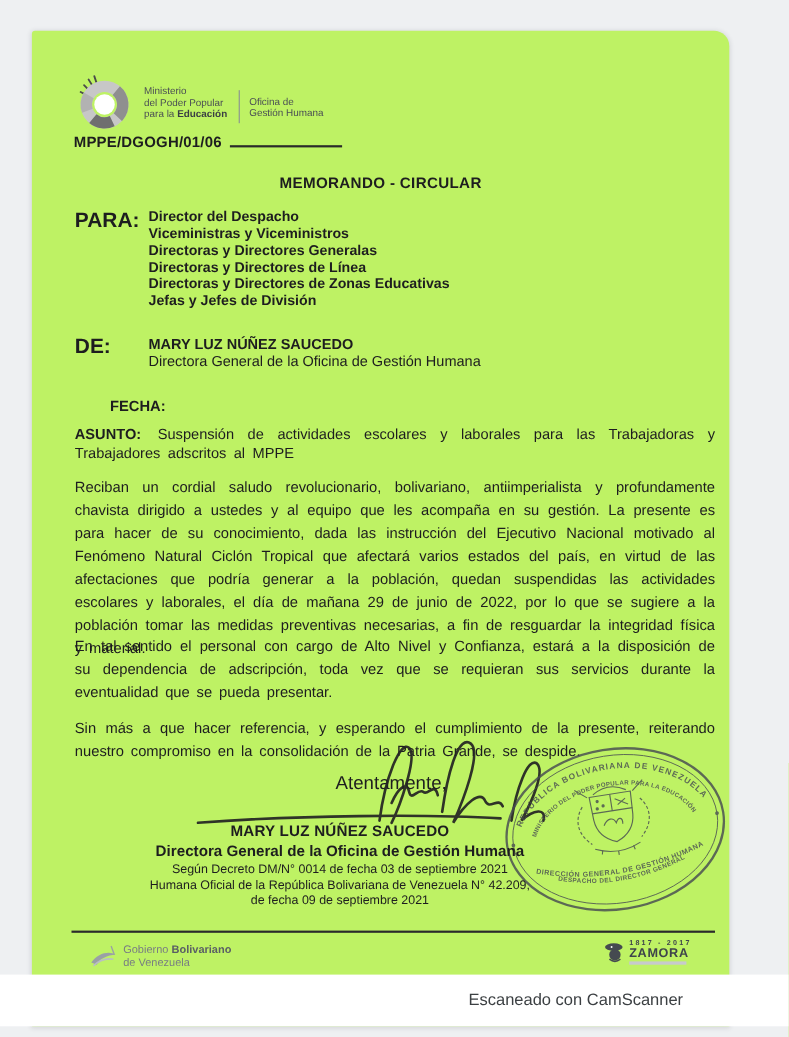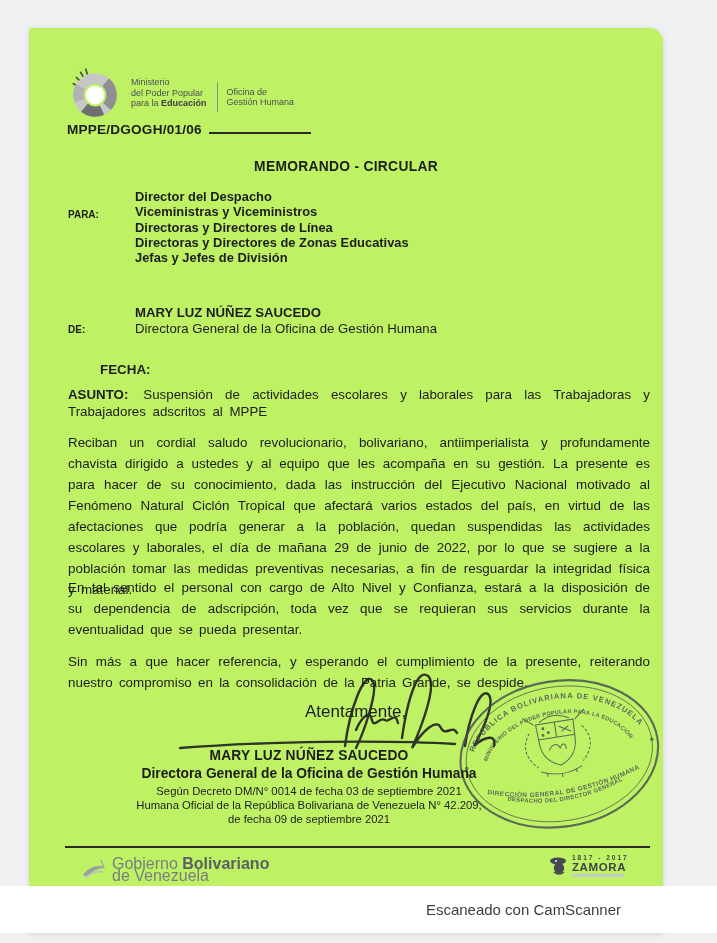--- a/index.html
+++ b/index.html
@@ -21,21 +21,21 @@
   .min-logo{width:58px;height:58px;flex:0 0 auto;}
   .min-text{margin-left:8px;font-size:9px;line-height:10.5px;color:#4a4e54;}
   .min-text .b{font-weight:700;color:#3a3e44;}
   .hdr-divider{width:1px;height:30px;background:#8a8f94;margin:8px 9px 0 10px;}
   .office-text{font-size:9px;line-height:10.5px;color:#4a4e54;margin-top:8px;}
   .ref{position:absolute;left:38px;top:93px;font-size:13.6px;font-weight:700;letter-spacing:.2px;}
   .ref .blank{display:inline-block;width:102px;border-bottom:2px solid #2a2a2a;height:11px;margin-left:7px;}
   .title{position:absolute;left:0;top:131px;width:100%;text-align:center;font-size:13.8px;font-weight:700;letter-spacing:.3px;}
   
   .sec{position:absolute;left:39px;display:flex;}
-  .sec .lbl{width:67px;flex:0 0 auto;font-weight:700;font-size:10px;margin-top:19px;}
+  .sec .lbl{width:67px;flex:0 0 auto;font-weight:700;font-size:19px;}
   .sec-para{top:161px;}
   .sec-para .lbl{padding-top:1px;}
   .recips{font-weight:700;font-size:12.9px;line-height:15.3px;}
   .sec-de{top:277px;}
   .de-name{font-weight:700;font-size:13.2px;line-height:15.5px;}
   .de-role{font-size:13.2px;line-height:15.5px;}
   .fecha{position:absolute;left:39px;top:334px;font-weight:700;font-size:13.4px;padding-left:32px;}
   .asunto{position:absolute;left:39px;top:359px;width:582px;font-size:13.3px;line-height:16.5px;text-align:justify;word-spacing:3px;}
   .asunto .lbl{font-weight:700;margin-right:15px;}
   
@@ -49,21 +49,21 @@
   .stamp{position:absolute;left:424px;top:645px;transform:rotate(-9deg);opacity:.82;}
   .sig-center{position:absolute;left:20px;width:520px;text-align:center;}
   .sig-name{top:720px;font-size:13.8px;font-weight:700;letter-spacing:.2px;}
   .sig-role{top:738px;font-size:13.8px;font-weight:700;}
   .sig-small1{top:757px;font-size:11.3px;}
   .sig-small2{top:771px;font-size:11.3px;}
   .sig-small3{top:785px;font-size:11.3px;}
   
   .footer-rule{position:absolute;left:36px;top:818px;width:585px;height:2px;background:#2b2b2b;}
   .gov-logo{position:absolute;left:52px;top:830px;display:flex;align-items:flex-start;}
-  .gov-text{margin-left:5px;font-size:16px;line-height:12px;color:#787d83;}
+  .gov-text{margin-left:5px;font-size:10px;line-height:12px;color:#787d83;}
   .gov-text .b{font-weight:700;color:#5a5f65;}
   .zamora-logo{position:absolute;left:520px;top:826px;display:flex;}
   .zam-col{margin-left:3px;text-align:left;color:#3e444b;}
   .zam-years{font-size:6.5px;letter-spacing:2px;font-weight:700;}
   .zam-name{font-size:11.5px;font-weight:700;letter-spacing:.6px;}
   .zam-sub{width:52px;height:3px;background:#c7cacd;margin-top:1px;}
   
   .scan-bar{position:absolute;left:0;top:886px;width:717px;height:47px;background:#ffffff;}
   .scan-text{position:absolute;right:96px;top:15px;font-size:15px;color:#3c4043;}
   
@@ -102,20 +102,21 @@
 
   <div class="ref"><span>MPPE/DGOGH/01/06</span><span class="blank"></span></div>
 
   <div class="title">MEMORANDO - CIRCULAR</div>
 
   <div class="sec sec-para">
     <div class="lbl">PARA:</div>
     <div class="recips">
       <div>Director del Despacho</div>
       <div>Viceministras y Viceministros</div>
+      <div>Directoras y Directores Generalas</div>
       <div>Directoras y Directores de Línea</div>
       <div>Directoras y Directores de Zonas Educativas</div>
       <div>Jefas y Jefes de División</div>
     </div>
   </div>
 
   <div class="sec sec-de">
     <div class="lbl">DE:</div>
     <div>
       <div class="de-name">MARY LUZ NÚÑEZ SAUCEDO</div>

